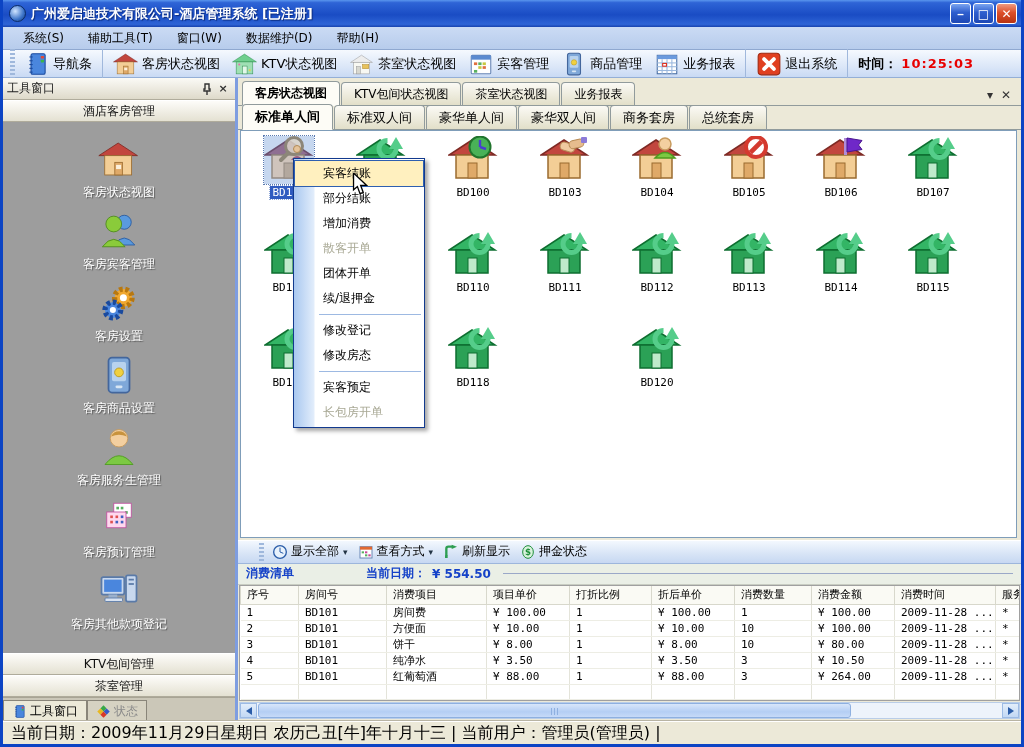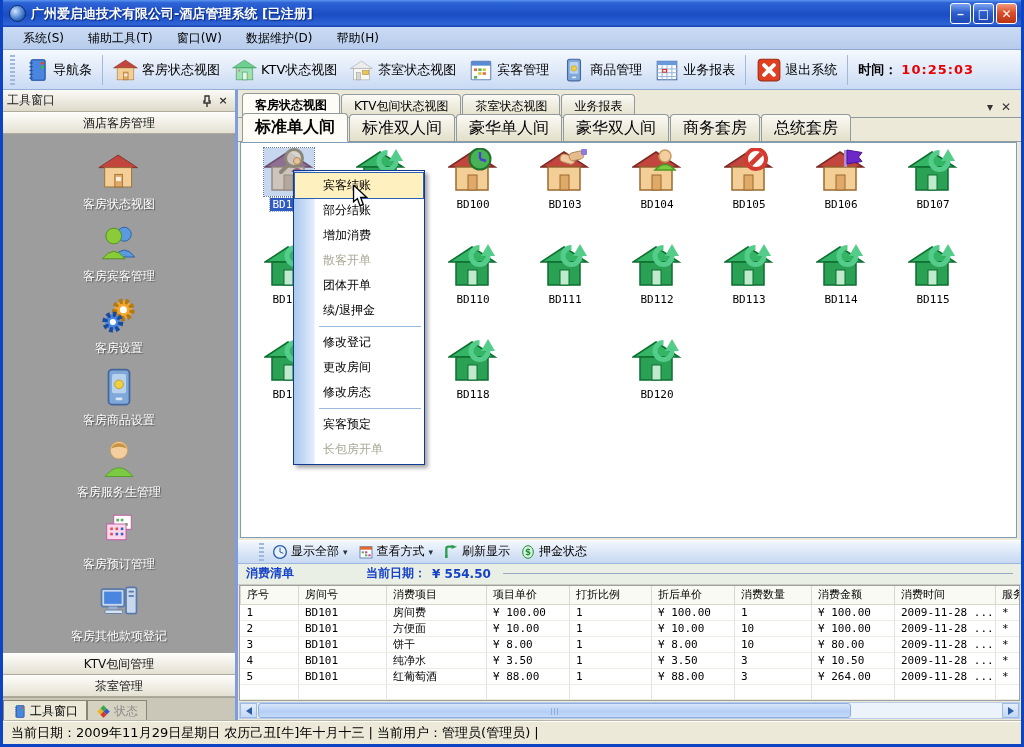--- a/index.html
+++ b/index.html
@@ -20,21 +20,21 @@
   .titlebar .title{ flex:1; white-space:nowrap; overflow:hidden; }
   .winbtn{ width:21px;height:21px; margin-left:2px; border-radius:3px; border:1px solid #fff;
     display:flex;align-items:center;justify-content:center; color:#fff; font-size:12px; font-weight:bold;
     background:linear-gradient(180deg,#7AA4F0,#2E5ECE 45%,#1E48B4); cursor:pointer; flex:none; text-shadow:none;}
   .winbtn.close{ background:linear-gradient(180deg,#F09A80,#DD4F2A 45%,#B83312); }
   .winbtn span{ line-height:1; }
   
   .menubar{ height:23px; flex:none; display:flex; align-items:center; background:linear-gradient(180deg,#CBDBF4,#B7CCEC); border-bottom:1px solid #8FA8D0; font-size:12px; padding-left:8px;}
   .menu-item{ padding:2px 12px; cursor:default; }
   
-  .toolbar{ height:40px; flex:none; display:flex; align-items:center; background:linear-gradient(180deg,#F5F9FE,#DCE7F8 60%,#C9DAF4); border-bottom:1px solid #94AFD6; font-size:13px; padding:0 4px; }
+  .toolbar{ height:28px; flex:none; display:flex; align-items:center; background:linear-gradient(180deg,#F5F9FE,#DCE7F8 60%,#C9DAF4); border-bottom:1px solid #94AFD6; font-size:13px; padding:0 4px; }
   .grip{ width:5px; height:30px; margin:0 3px; background:repeating-linear-gradient(180deg,#9FB8DC 0 2px,transparent 2px 4px); flex:none;}
   .tb-btn{ display:flex; align-items:center; gap:3px; padding:3px 6px; border-radius:3px; cursor:pointer; white-space:nowrap;}
   .tb-sep{ width:1px; height:30px; background:#A0B8DC; margin:0 4px; flex:none;}
   .tb-time{ display:flex; align-items:center; font-weight:bold; padding-left:6px; }
   .tb-time .t-val{ color:#E80000; margin-left:4px; font-weight:bold; letter-spacing:1px;}
   .icon{ display:inline-flex; align-items:center; justify-content:center; flex:none;}
   .icon svg{ display:block; width:100%; height:100%; }
   
   .content{ flex:1; display:flex; min-height:0; }
   
@@ -50,21 +50,21 @@
   .side-tab{ display:flex; align-items:center; gap:3px; padding:0 8px; font-size:12px; border:1px solid #898579; border-bottom:none; cursor:pointer; color:#8A8A8A; background:#D6D2C2;}
   .side-tab.active{ background:#ECE9D8; color:#000; }
   
   .main{ flex:1; min-width:0; display:flex; flex-direction:column; padding-top:5px; background:#ECE9D8;}
   .tabstrip{ height:23px; flex:none; display:flex; align-items:flex-end; padding:0 4px; border-bottom:1px solid #919B9C; position:relative;}
   .tab{ border:1px solid #919B9C; border-bottom:none; border-radius:4px 4px 0 0; padding:3px 12px 2px; font-size:12px; margin-right:1px; background:linear-gradient(180deg,#FBFAF5,#E2DFC9); cursor:pointer; white-space:nowrap;}
   .tab.active{ background:#FDFCF6; font-weight:bold; padding-bottom:3px; position:relative; top:1px; border-bottom:1px solid #FDFCF6;}
   .tabstrip .strip-btns{ margin-left:auto; display:flex; gap:8px; align-items:center; padding:0 6px 4px;}
   .strip-btn{ font-size:12px; color:#333; cursor:pointer; line-height:1;}
   .subtabs{ height:24px; }
-  .subtabs .tab{ font-size:16px; }
+  .subtabs .tab{ font-size:13px; }
   
   .room-area{ flex:1; margin:0 4px 2px 2px; background:#fff; border:1px solid #7F9DB9; position:relative; overflow:hidden;}
   .room{ position:absolute; width:86px; display:flex; flex-direction:column; align-items:center; cursor:pointer;}
   .room .ric{ width:50px; height:48px; }
   .room .rlbl{ font-family:"DejaVu Sans Mono", monospace; font-size:11px; margin-top:2px; padding:0 2px; color:#000;}
   .room.sel .ric{ background:#C6D7EF; outline:1px dotted #5A7AB0;}
   .room.sel .rlbl{ background:#2F5BC0; color:#fff; outline:1px dotted #90A8D8;}
   
   .ctx{ position:absolute; left:52px; top:27px; width:132px; background:#FFFFFF; border:1px solid #123A8E; box-shadow:3px 3px 4px rgba(0,0,0,.35); z-index:20; padding:2px 1px;
     background-image:linear-gradient(90deg,#A9C8F0 0px,#E2EDFB 20px,#FFFFFF 21px);}
@@ -90,21 +90,21 @@
   
   .hscroll{ height:17px; flex:none; margin:1px 1px 2px; display:flex; align-items:stretch; background:#EDF3FB; border:1px solid #B9CDE8;}
   .hs-arrow{ width:17px; flex:none; background:linear-gradient(180deg,#E3EEFB,#C2D8F4); border:1px solid #9DBBE4; display:flex; align-items:center; justify-content:center; cursor:pointer;}
   .hs-arrow .tri-l{ width:0;height:0;border-style:solid;border-width:4px 6px 4px 0;border-color:transparent #2A5CA8 transparent transparent;}
   .hs-arrow .tri-r{ width:0;height:0;border-style:solid;border-width:4px 0 4px 6px;border-color:transparent transparent transparent #2A5CA8;}
   .hs-thumb{ flex:1; margin:0 1px; border:1px solid #8EB0E0; border-radius:3px; background:linear-gradient(180deg,#D8E6FA,#B4CEF4 60%,#C6DAF8); position:relative; cursor:grab; max-width:820px;}
   .hs-thumb::after{ content:""; position:absolute; left:50%; top:4px; width:8px; height:7px; transform:translateX(-50%);
     background:repeating-linear-gradient(90deg,#8EB0E0 0 1px,transparent 1px 3px);}
   .hs-rest{ flex:none; width:150px; }
   
-  .statusbar{ height:23px; flex:none; display:flex; align-items:center; background:#ECE9D8; border-top:1px solid #fff; box-shadow:0 -1px 0 #B8B4A4; font-size:13px; padding:0 8px; color:#000;}
+  .statusbar{ height:23px; flex:none; display:flex; align-items:center; background:#ECE9D8; border-top:1px solid #fff; box-shadow:0 -1px 0 #B8B4A4; font-size:16px; padding:0 8px; color:#000;}
 </style>
 </head>
 <body>
 
 <div class="window">
 
   <div class="titlebar">
     <span class="app-logo"></span>
     <span class="title">广州爱启迪技术有限公司-酒店管理系统  [已注册]</span>
     <span class="winbtn">
@@ -619,21 +619,20 @@
           </div>
           <div class="ctx">
             <div class="ctx-item hl">宾客结账</div>
             <div class="ctx-item">部分结账</div>
             <div class="ctx-item">增加消费</div>
             <div class="ctx-item dis">散客开单</div>
             <div class="ctx-item">团体开单</div>
             <div class="ctx-item">续/退押金</div>
             <div class="ctx-sep"></div>
             <div class="ctx-item">修改登记</div>
-            <div class="ctx-item">更改房间</div>
             <div class="ctx-item">修改房态</div>
             <div class="ctx-sep"></div>
             <div class="ctx-item">宾客预定</div>
             <div class="ctx-item dis">长包房开单</div>
             <span class="cursor-arrow"><svg width="16" height="22" viewBox="0 0 12 17">
                 <polygon points="1,0 1,13 4,10.5 6,16 8.5,15 6.5,9.5 11,9.5" fill="#FFF" stroke="#000" stroke-width="1"></polygon>
               </svg></span>
           </div>
         </div>
 

